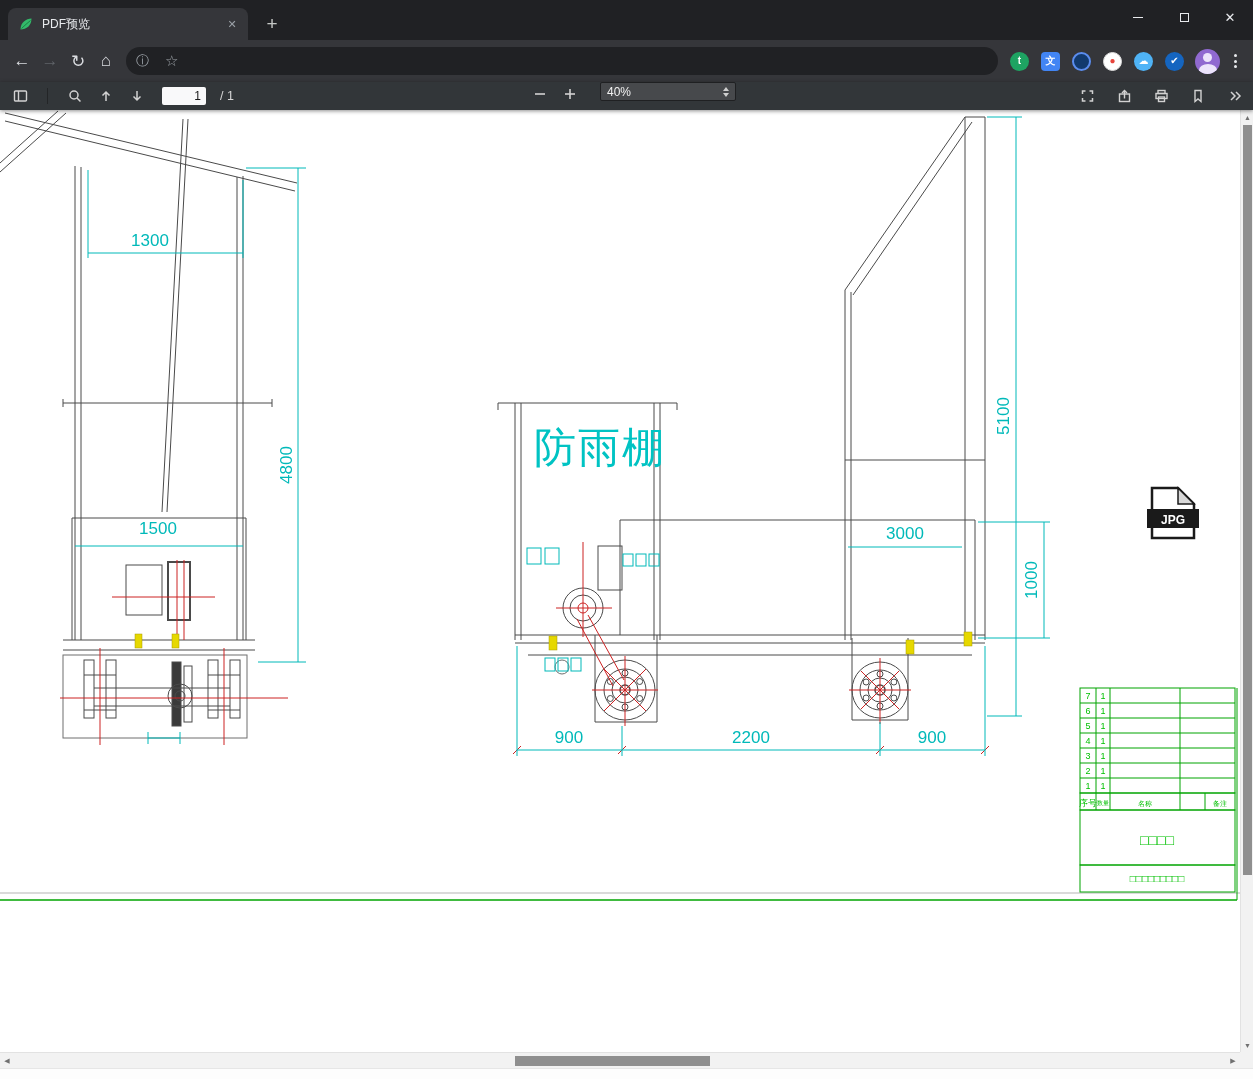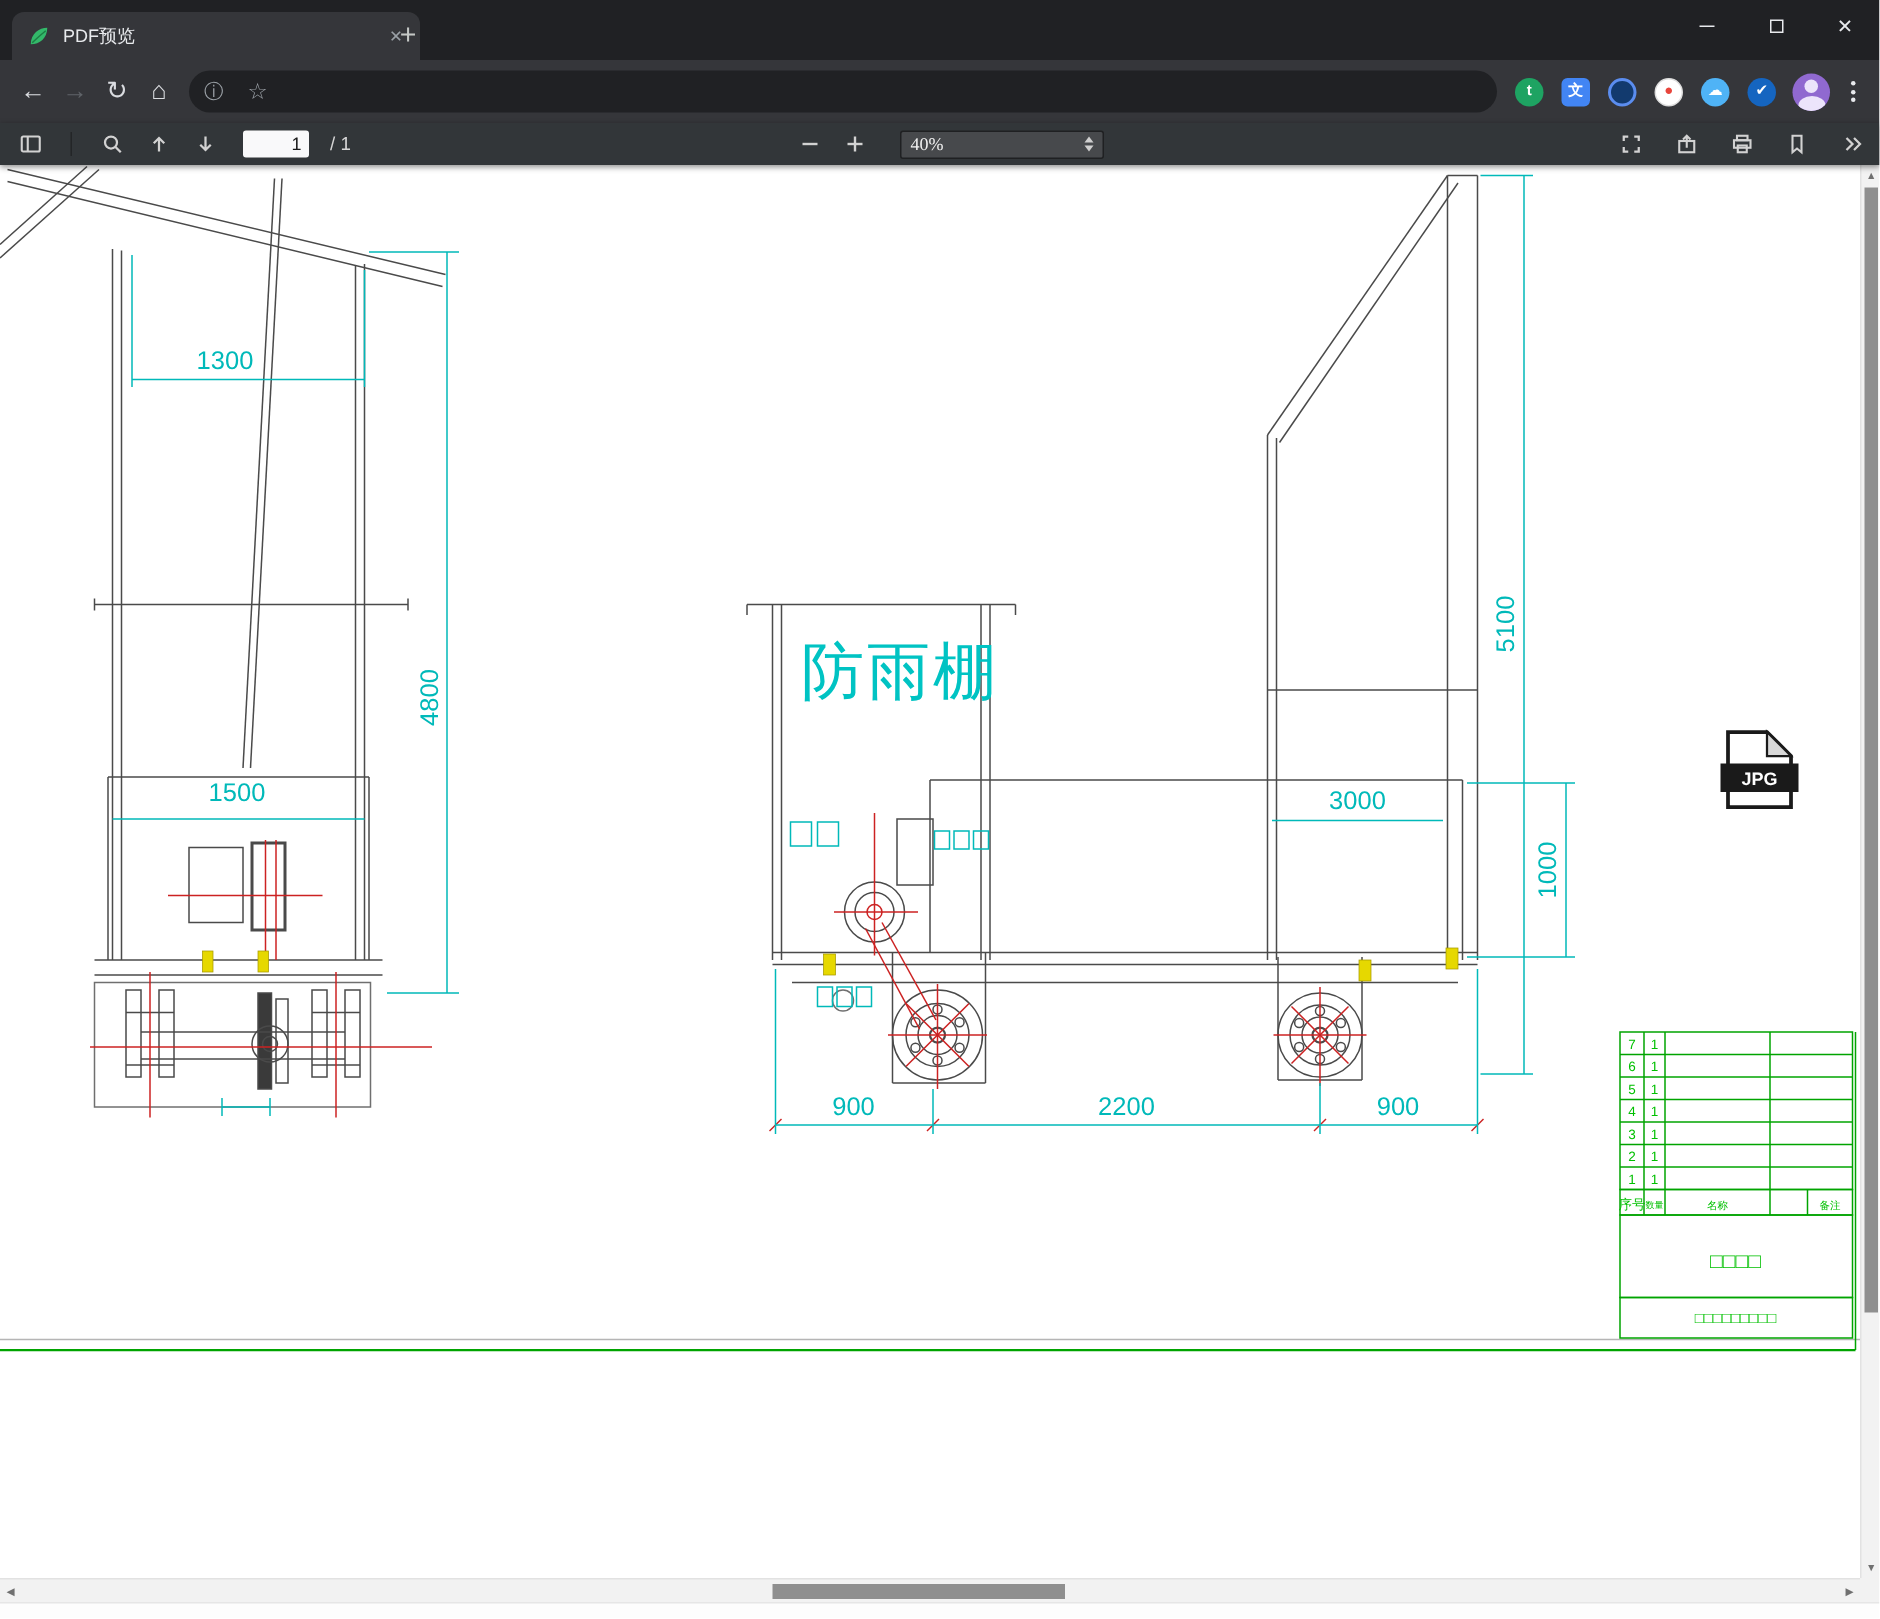--- a/index.html
+++ b/index.html
@@ -1,21 +1,21 @@
 <!DOCTYPE html>
 <html><head>
 <meta charset="utf-8">
 <style>
   * { margin:0; padding:0; box-sizing:border-box; }
   html,body { width:1253px; height:1079px; }
   body { position:relative; overflow:hidden; background:#fff; font-family:"Liberation Sans","DejaVu Sans",sans-serif; }
 
   
   .titlebar { position:absolute; left:0; top:0; width:100%; height:40px; background:#202124; }
-  .tab { position:absolute; left:8px; top:8px; width:272px; height:32px; background:#35363a; border-radius:8px 8px 0 0; display:flex; align-items:center; padding:0 8px 0 10px; gap:8px; }
+  .tab { position:absolute; left:8px; top:8px; width:240px; height:32px; background:#35363a; border-radius:8px 8px 0 0; display:flex; align-items:center; padding:0 8px 0 10px; gap:8px; }
   .tab-title { color:#e8eaed; font-size:12px; flex:1; white-space:nowrap; overflow:hidden; }
   .tab-close { color:#9aa0a6; font-size:11px; width:16px; height:16px; display:flex; align-items:center; justify-content:center; border-radius:50%; }
   .new-tab { position:absolute; left:258px; top:10px; width:28px; height:28px; color:#c4c7c5; font-size:19px; display:flex; align-items:center; justify-content:center; border-radius:50%; }
   .win-controls { position:absolute; right:0; top:0; height:34px; display:flex; }
   .win-btn { width:46px; height:34px; display:flex; align-items:center; justify-content:center; color:#e8eaed; }
   .ico-min { display:block; width:10px; border-top:1.4px solid #e8eaed; }
   .ico-max { display:block; width:9px; height:9px; border:1.3px solid #e8eaed; }
   .ico-close { font-size:13px; line-height:1; }
 
   
@@ -36,21 +36,21 @@
   .menu-dots i { width:3px; height:3px; border-radius:50%; background:#e8eaed; }
 
   
   .pdfbar { position:absolute; left:0; top:82px; width:100%; height:28px; background:#323639; box-shadow:0 1px 4px rgba(0,0,0,.45); display:flex; align-items:center; z-index:4; }
   .pdfbar svg { display:block; }
   .tbtn { height:24px; min-width:24px; display:flex; align-items:center; justify-content:center; }
   .grp-left { display:flex; align-items:center; gap:7px; padding-left:8px; }
   .tsep { width:1px; height:16px; background:#232527; margin:0 8px; }
   .page-input { width:44px; height:18px; background:#f9f9fa; border:0; border-radius:2px; color:#1a1a1a; font-size:12px; text-align:right; padding:0 5px; margin-left:6px; font-family:inherit; }
   .page-count { color:#d6d6d6; font-size:12.5px; margin-left:7px; }
-  .grp-center { position:absolute; left:528px; top:0; height:28px; display:flex; align-items:center; gap:6px;font-family:Liberation Serif, serif; }
+  .grp-center { position:absolute; left:528px; top:0; height:28px; display:flex; align-items:flex-start; gap:6px; }
   .zoom-select { width:136px; height:19px; background:#47494c; border:1px solid #1f2022; border-radius:2px; color:#f1f1f1; font-size:12px; display:flex; align-items:center; padding:0 6px; margin-left:12px; }
   .zoom-select .zlabel { flex:1; }
   .zoom-arrows { display:flex; flex-direction:column; gap:2px; }
   .zoom-arrows i { width:0; height:0; border-left:3.5px solid transparent; border-right:3.5px solid transparent; }
   .zoom-arrows .up { border-bottom:4px solid #cfcfcf; }
   .zoom-arrows .dn { border-top:4px solid #cfcfcf; }
   .grp-right { position:absolute; right:6px; top:0; height:28px; display:flex; align-items:center; gap:13px; }
 
   
   .content { position:absolute; left:0; top:110px; width:1240px; height:942px; background:#ffffff; overflow:hidden; }

